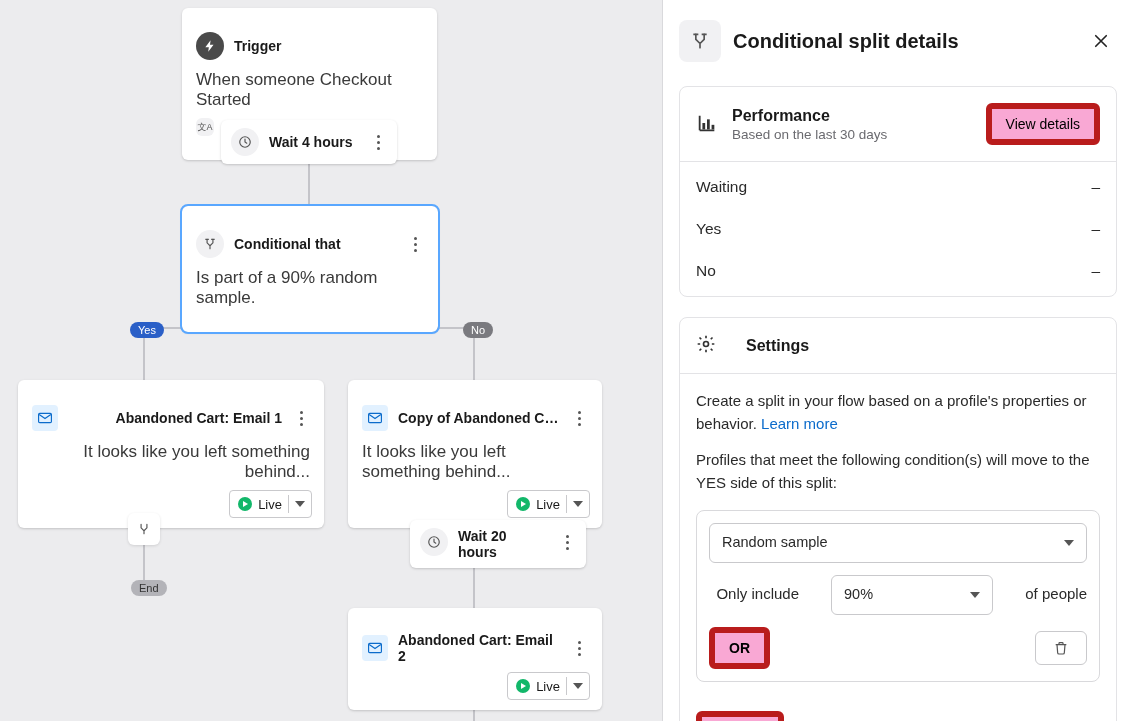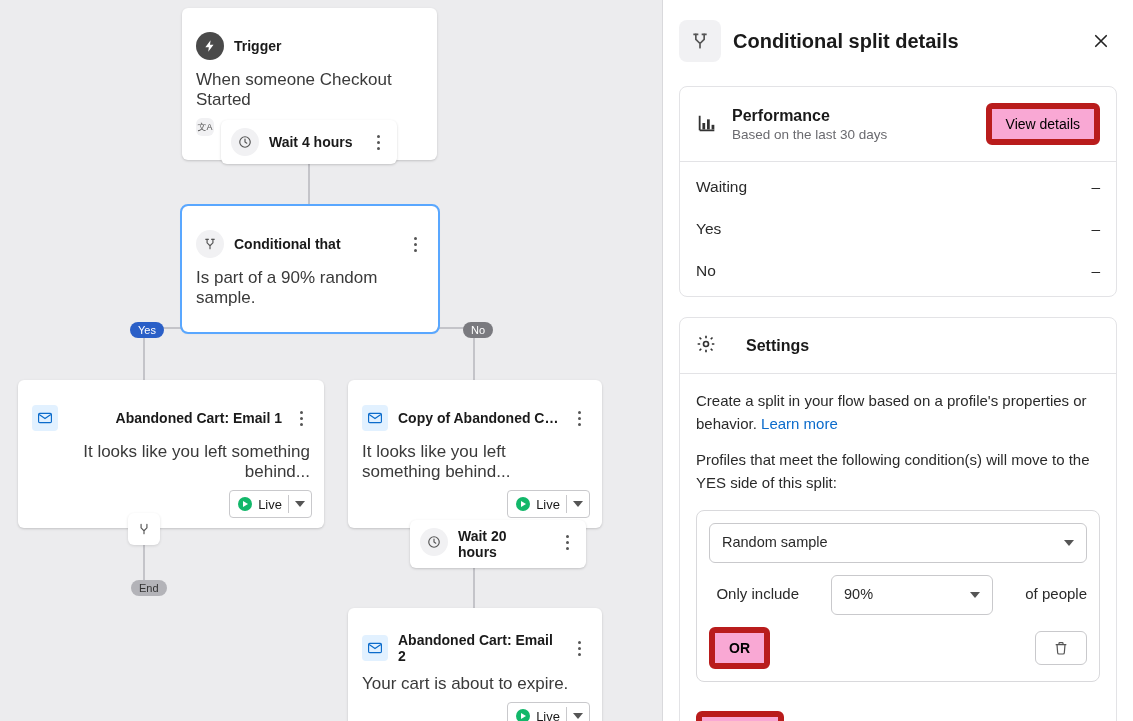--- a/index.html
+++ b/index.html
@@ -324,21 +324,20 @@
             <path d="M2 3l10 7 10-7" stroke="#0b6bcb" stroke-width="2"></path>
           </svg>
       </span>
       <span class="title">Abandoned Cart: Email 2</span>
       <div class="menu-dots">
           <span></span>
           <span></span>
           <span></span>
         </div>
     </div>
-    <div class="card-desc">Your cart is about to expire.</div>
     <div class="status-chip">
       <span class="dot"></span>
       <span>Live</span>
       <span class="sep"></span>
       <span class="chev"></span>
     </div>
   </div>
 </div>
 
 <div class="panel">

